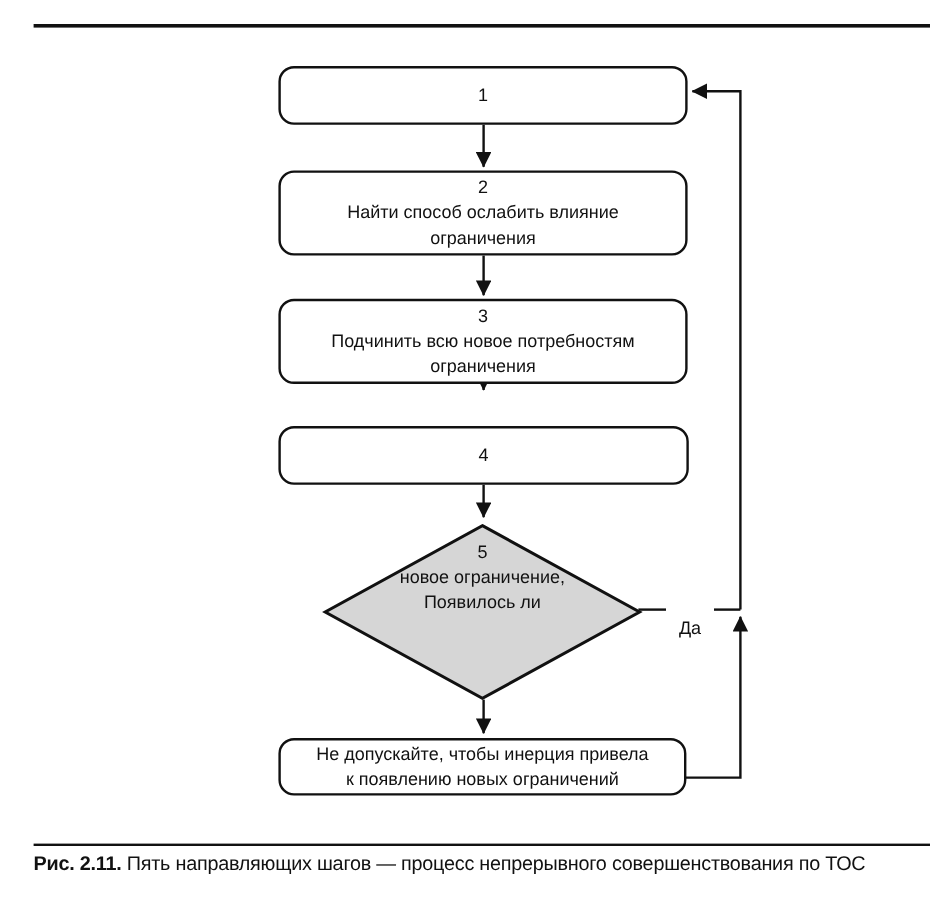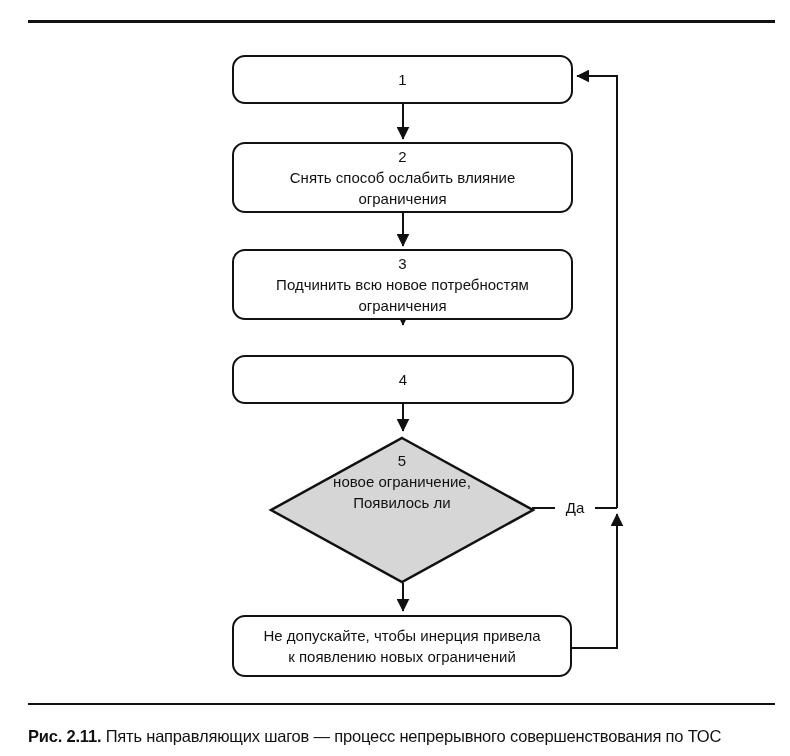--- a/index.html
+++ b/index.html
@@ -43,52 +43,51 @@
     align-items: center;
     justify-content: center;
     text-align: center;
     font-size: 15px;
     line-height: 21px;
   }
   .box-1 { left: 232px; top: 55px;  width: 341px; height: 49px; }
   .box-2 { left: 232px; top: 142px; width: 341px; height: 71px; }
   .box-3 { left: 232px; top: 249px; width: 341px; height: 71px; }
   .box-4 { left: 232px; top: 355px; width: 342px; height: 49px; }
-  .box-6 { left: 232px; top: 615px; width: 340px; height: 62px; }
+  .box-6 { left: 232px; top: 615px; width: 340px; height: 48px; }
 
   .diamond-text {
     position: absolute;
     left: 292px;
     top: 450px;
     width: 220px;
     text-align: center;
     font-size: 15px;
     line-height: 21px;
   }
 
   .yes-label {
     position: absolute;
     left: 556px;
-    top: 497px;
+    top: 513px;
     width: 38px;
     text-align: center;
     font-size: 15px;
     line-height: 21px;
   }
 
   .caption {
     position: absolute;
     left: 28px;
     top: 710px;
     width: 745px;
     font-size: 16.5px;
     line-height: 21px;
     letter-spacing: -0.2px;
     white-space: nowrap;
-    margin-top: 16px;
   }
   .caption b { font-weight: bold; }
 </style>
 </head>
 <body>
 
 <div class="page">
 
   <div class="rule rule-top"></div>
 
@@ -114,21 +113,21 @@
 
     <path d="M571,648 L617,648 L617,514" fill="none" stroke="#111111" stroke-width="2" marker-end="url(#ah)"></path>
   </svg>
 
   <div class="box box-1">
     <div>1</div>
   </div>
 
   <div class="box box-2">
     <div>2</div>
-    <div>Снять способ ослабить влияние</div>
+    <div>Найти способ ослабить влияние</div>
     <div>ограничения</div>
   </div>
 
   <div class="box box-3">
     <div>3</div>
     <div>Подчинить всю новое потребностям</div>
     <div>ограничения</div>
   </div>
 
   <div class="box box-4">

